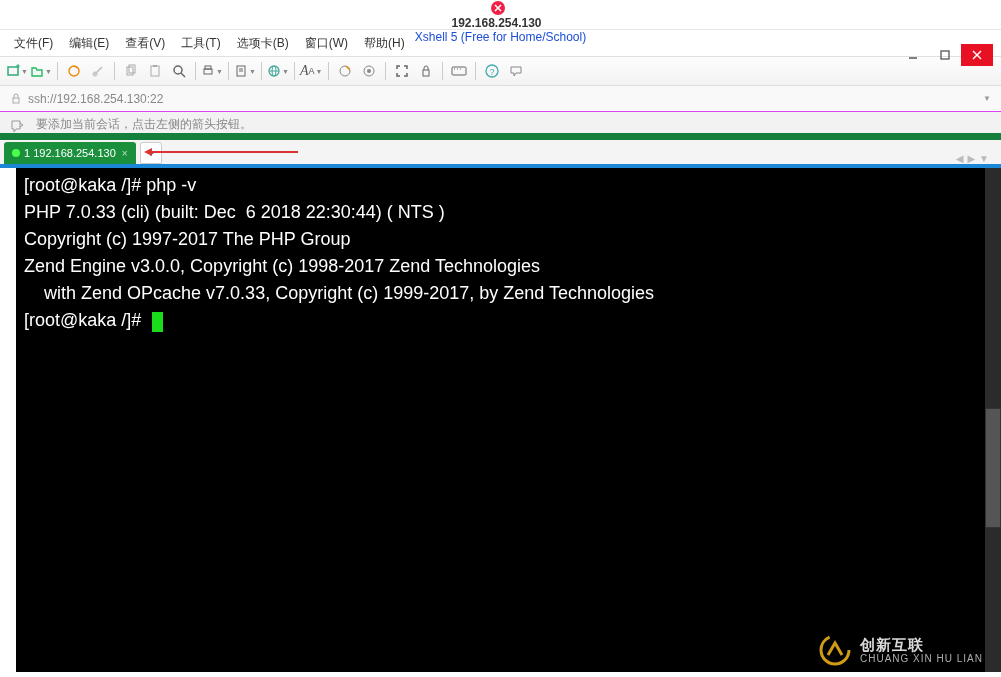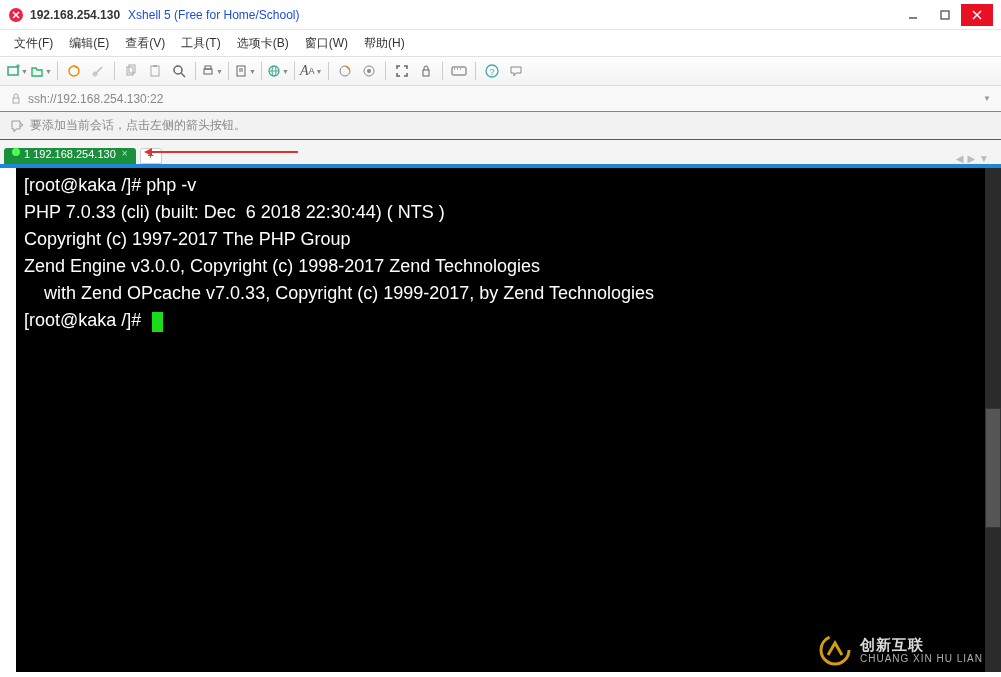--- a/index.html
+++ b/index.html
@@ -1,19 +1,19 @@
 <!DOCTYPE html>
 <html><head>
 <meta charset="utf-8">
 <style>
 * { margin:0; padding:0; box-sizing:border-box; font-family:"Microsoft YaHei","Segoe UI",Tahoma,sans-serif; }
 body { background:#fff; width:1001px; height:677px; overflow:hidden; position:relative; font-size:12px; }
 
 
-.titlebar { height:30px; background:#fff; border-bottom:1px solid #e5e5e5; display:flex; align-items:center; padding:0 8px; }
+.titlebar { height:30px; background:#fff; border-bottom:1px solid #e5e5e5; display:flex; align-items:center; padding:0 8px;flex-direction:column; }
 .app-icon { width:16px; height:16px; margin-right:6px; }
 .title-host { font-weight:bold; color:#333; margin-right:8px; }
 .title-app { color:#1d4ed8; }
 .win-controls { margin-left:auto; display:flex; gap:0; }
 .win-btn { width:32px; height:22px; display:flex; align-items:center; justify-content:center; color:#555; }
 .win-btn.close { background:#e81123; color:#fff; }
 
 
 .menubar { height:26px; background:#fff; display:flex; align-items:center; padding:0 8px; gap:4px; }
 .menu-item { padding:3px 6px; color:#333; }
@@ -22,25 +22,25 @@
 .toolbar { height:30px; background:linear-gradient(#fdfdfd,#f3f3f3); border-top:1px solid #e0e0e0; border-bottom:1px solid #ddd; display:flex; align-items:center; padding:0 6px; gap:2px; }
 .tbtn { min-width:22px; height:22px; display:flex; align-items:center; justify-content:center; color:#555; position:relative; }
 .tbtn .dd { font-size:7px; margin-left:1px; color:#888; }
 .tsep { width:1px; height:18px; background:#ccc; margin:0 3px; }
 
 
 .addrbar { height:26px; background:#f9f9f9; border-bottom:1px solid #d946ef; display:flex; align-items:center; padding:0 10px; color:#888; gap:6px; }
 .addrbar .dd { margin-left:auto; font-size:8px; color:#999; }
 
 
-.hintbar { height:28px; background:#f2f2f2; border-bottom:1px solid #15803d; display:flex; align-items:center; padding:0 10px; color:#888; gap:6px; }
+.hintbar { height:28px; background:#f2f2f2; border-bottom:7px solid #15803d; display:flex; align-items:flex-end; padding:0 10px; color:#888; gap:12px; }
 
 
 .tabstrip { height:24px; background:#f4f4f4; display:flex; align-items:flex-end; padding:0 4px; position:relative; }
-.tab { height:16px; display:flex; padding:0 8px; border-top-left-radius:3px; border-top-right-radius:3px; font-size:11px; position:relative; }
+.tab { height:22px; display:flex; align-items:center; padding:0 8px; border-top-left-radius:3px; border-top-right-radius:3px; font-size:11px; position:relative; }
 .tab.active { background:#1a8f3c; color:#fff; }
 .tab.active .dot { width:8px; height:8px; background:#4aff4a; border-radius:50%; margin-right:4px; }
 .tab .close-x { margin-left:6px; font-size:10px; opacity:.7; }
 .tab.add { background:#fff; border:1px solid #ccc; width:22px; justify-content:center; margin-left:4px; color:#666; }
 .arrow-line { position:absolute; left:148px; top:11px; width:150px; height:2px; background:linear-gradient(to left,#d33,#d33); }
 .arrow-line::before { content:""; position:absolute; left:-8px; top:-3px; border:4px solid transparent; border-right:8px solid #d33; }
 .tabnav { margin-left:auto; display:flex; gap:4px; color:#bbb; font-size:10px; padding-right:8px; }
 
 
 .bluestrip { height:4px; background:#1b87d6; }

